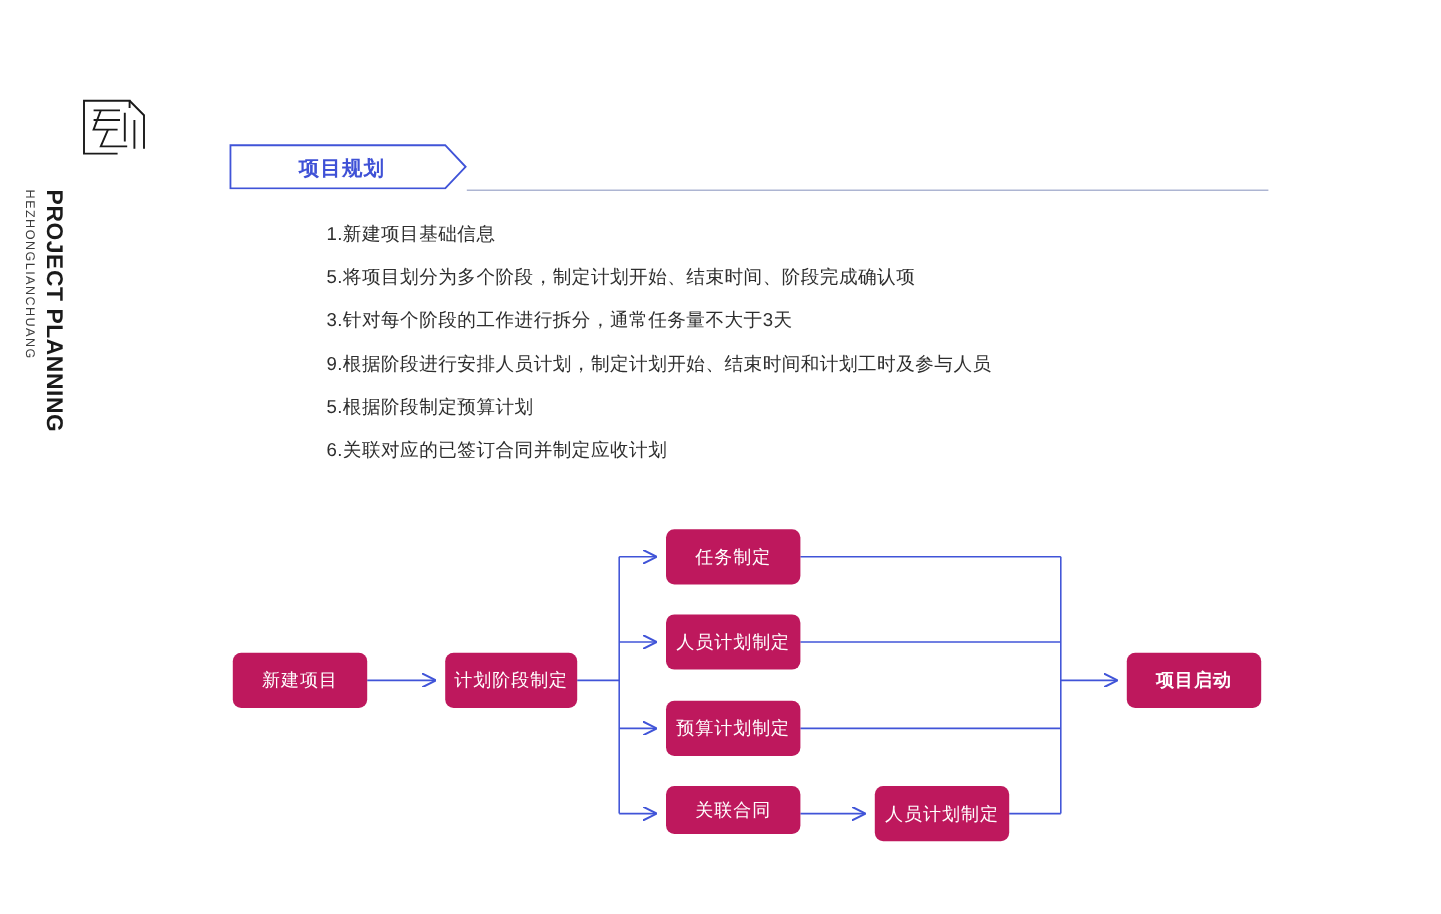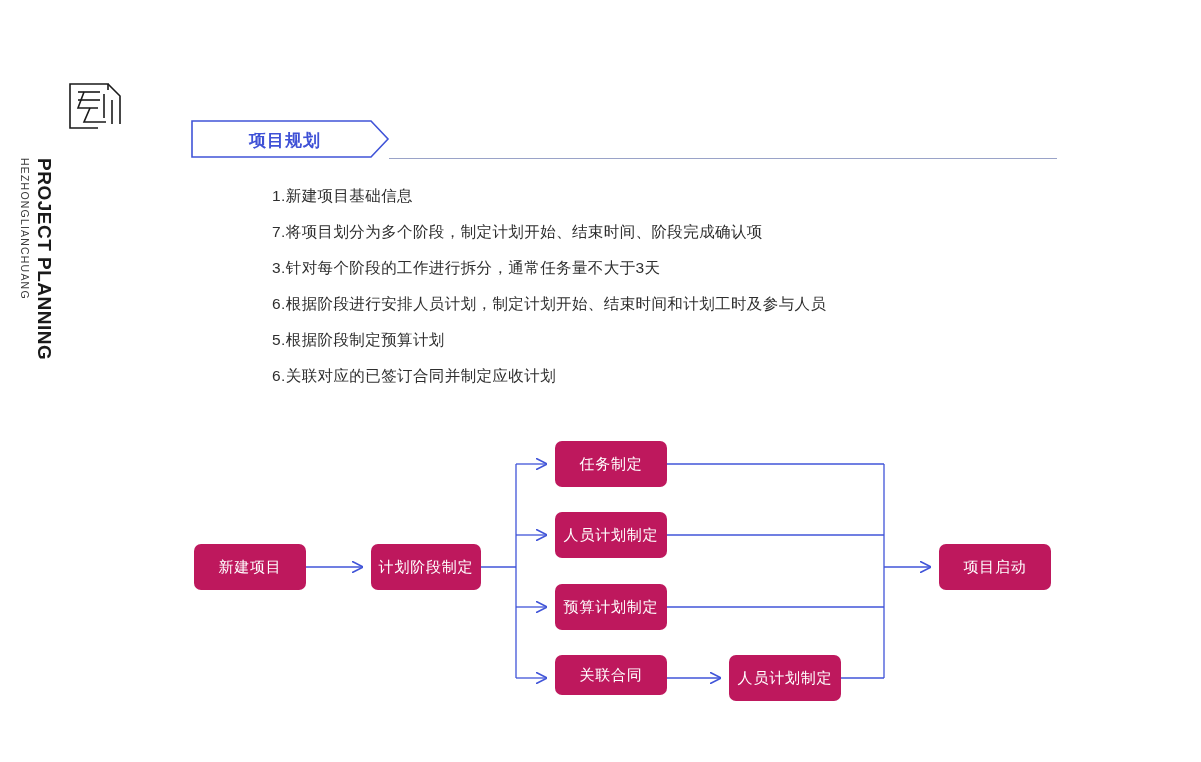--- a/index.html
+++ b/index.html
@@ -128,21 +128,21 @@
     letter-spacing: 0.8px;
     pointer-events: auto;
   }
   .n-new       { left: 194px; top: 544px; width: 112px; height: 46px; }
   .n-plan      { left: 371px; top: 544px; width: 110px; height: 46px; }
   .n-task      { left: 555px; top: 441px; width: 112px; height: 46px; }
   .n-staff     { left: 555px; top: 512px; width: 112px; height: 46px; }
   .n-budget    { left: 555px; top: 584px; width: 112px; height: 46px; }
   .n-contract  { left: 555px; top: 655px; width: 112px; height: 40px; }
   .n-receiv    { left: 729px; top: 655px; width: 112px; height: 46px; }
-  .n-launch    { left: 939px; top: 544px; width: 112px; height: 46px; }
+  .n-launch    { left: 939px; top: 544px; width: 112px; height: 46px; font-weight: bold; }
 </style>
 </head>
 <body>
 
 <div class="page">
 
   <div class="brand">
     <div class="brand-logo">
       <svg width="62" height="62" viewBox="0 0 62 62">
         <g stroke="#1a1a1a" stroke-width="1.6" fill="none">
@@ -167,23 +167,23 @@
   <div class="section-header">
     <svg width="200" height="38" viewBox="0 0 200 38">
       <path d="M1 1 L180 1 L197 19 L180 37 L1 37 Z" fill="none" stroke="#4054d8" stroke-width="1.6"></path>
     </svg>
     <div class="section-title">项目规划</div>
   </div>
   <div class="header-rule"></div>
 
   <div class="list">
     <div class="list-item">1.新建项目基础信息</div>
-    <div class="list-item">7.将项目划分为多个阶段，制定计划开始、结束时间、阶段完成确认项</div>
+    <div class="list-item">5.将项目划分为多个阶段，制定计划开始、结束时间、阶段完成确认项</div>
     <div class="list-item">3.针对每个阶段的工作进行拆分，通常任务量不大于3天</div>
-    <div class="list-item">6.根据阶段进行安排人员计划，制定计划开始、结束时间和计划工时及参与人员</div>
+    <div class="list-item">9.根据阶段进行安排人员计划，制定计划开始、结束时间和计划工时及参与人员</div>
     <div class="list-item">5.根据阶段制定预算计划</div>
     <div class="list-item">6.关联对应的已签订合同并制定应收计划</div>
   </div>
 
   <svg class="flow">
     <defs>
       <marker id="arw" markerWidth="9" markerHeight="9" refX="8" refY="4.5" orient="auto">
         <path d="M0 0 L9 4.5 L0 9" fill="none" stroke="#4054d8" stroke-width="1.3"></path>
       </marker>
     </defs>

